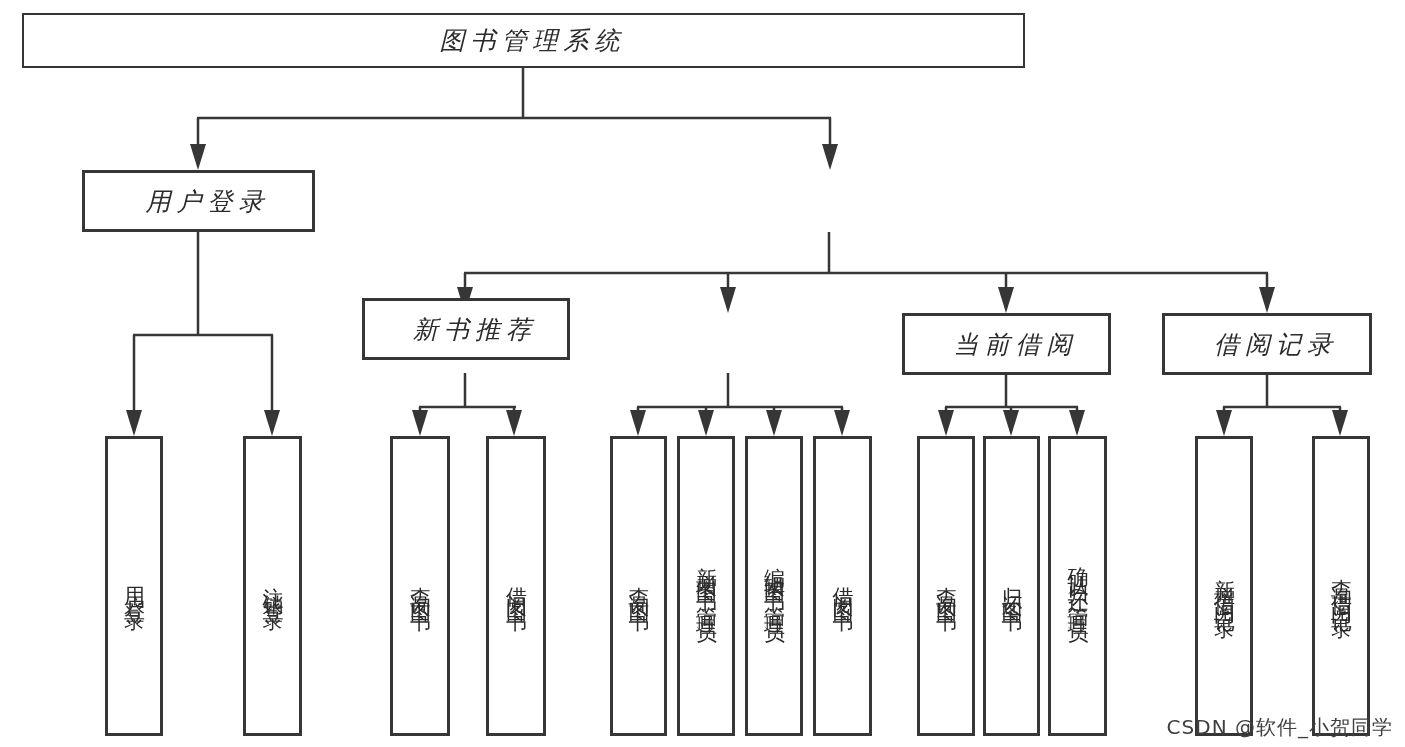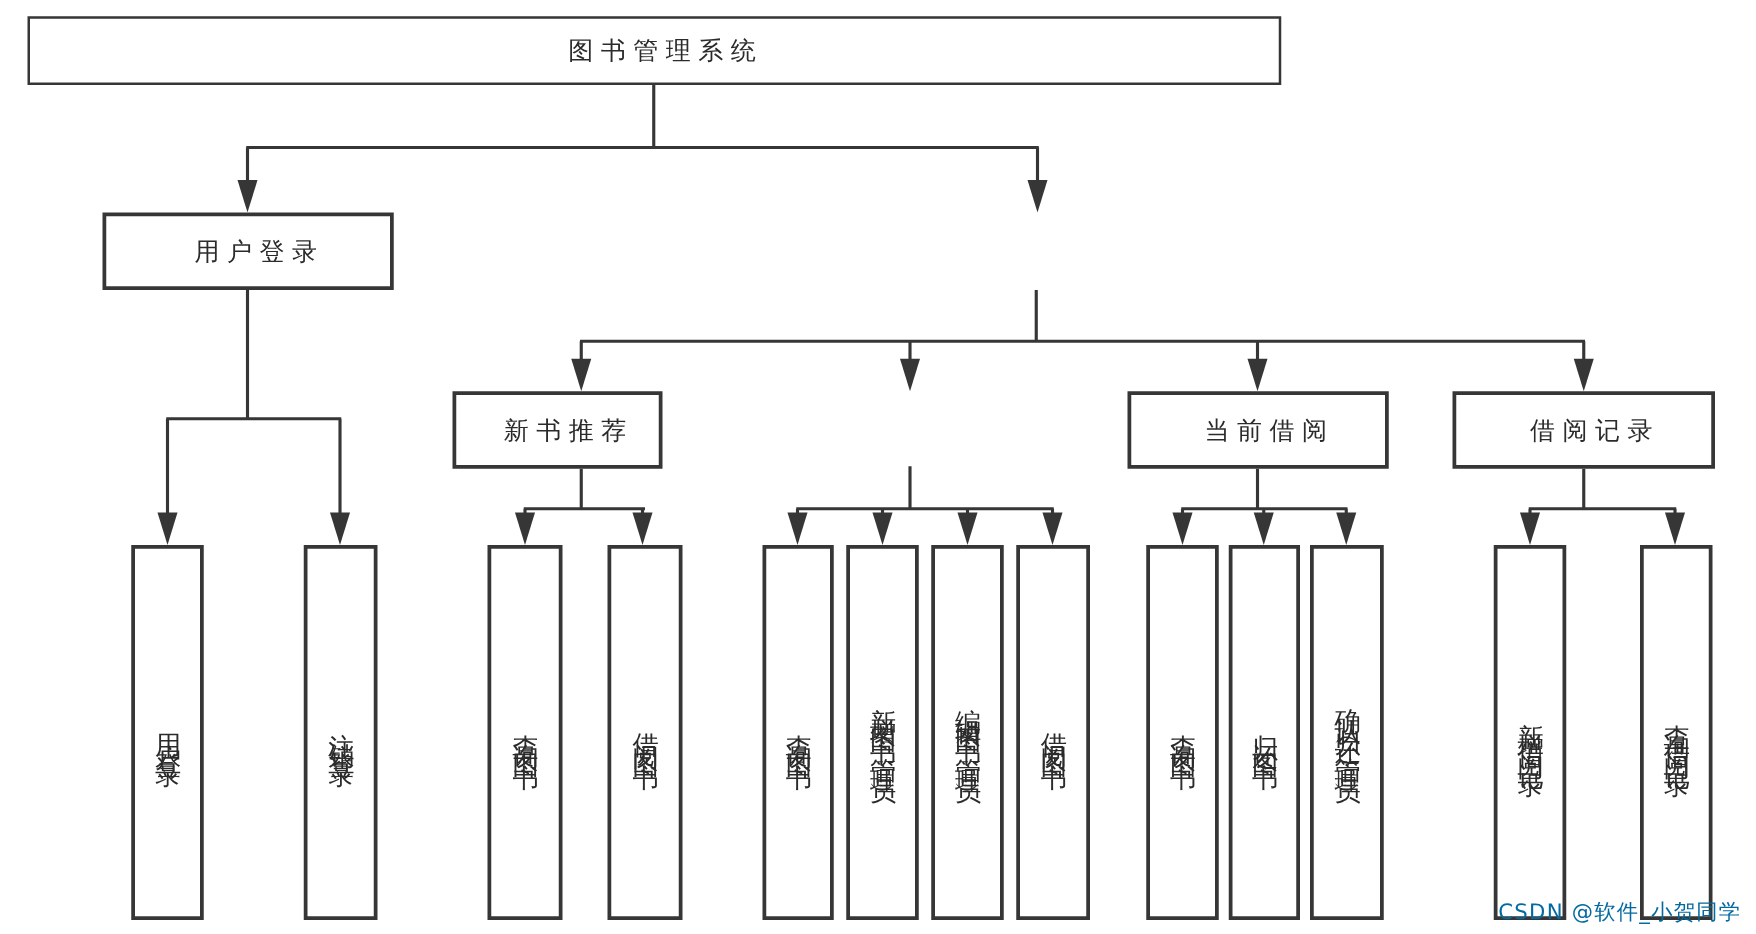--- a/index.html
+++ b/index.html
@@ -16,41 +16,42 @@
     position:absolute;
     box-sizing:border-box;
     background:#ffffff;
     border:3px solid #363636;
     display:flex;
     align-items:center;
     justify-content:center;
     z-index:2;
   }
   .h-box{
-    font-size:20px;
+    font-size:25px;
     letter-spacing:6px;
     padding-left:18px;   
     white-space:nowrap;
+    font-style:italic;
   }
   .root-box{border-width:2.5px;}
   .v-box{
     writing-mode:vertical-lr;
     -webkit-writing-mode:vertical-lr;
     font-size:21px;
     letter-spacing:8px;
     line-height:1;
     text-align:center;
   }
   .watermark{
     position:absolute;
     right:12px;
     bottom:6px;
-    font-size:17px;
+    font-size:20px;
     letter-spacing:1px;
-    color:#0369a1;
+    color:#404040;
     z-index:5;
     white-space:nowrap;
   }
 </style>
 </head>
 <body>
 
 <div class="canvas">
 
   <svg class="connectors" width="1405" height="747" viewBox="0 0 1405 747">
@@ -83,21 +84,21 @@
       <polygon points="1069,410 1085,410 1077,436"></polygon>
       <polygon points="1216,410 1232,410 1224,436"></polygon>
       <polygon points="1332,410 1348,410 1340,436"></polygon>
     </g>
   </svg>
 
   <div class="box h-box root-box" style="left:22px;top:13px;width:1003px;height:55px;">图书管理系统</div>
 
   <div class="box h-box" style="left:82px;top:170px;width:233px;height:62px;">用户登录</div>
 
-  <div class="box h-box" style="left:362px;top:313px;width:168px;height:62px;">新书推荐</div>
+  <div class="box h-box" style="left:362px;top:298px;width:208px;height:62px;">新书推荐</div>
   <div class="box h-box" style="left:902px;top:313px;width:209px;height:62px;">当前借阅</div>
   <div class="box h-box" style="left:1162px;top:313px;width:210px;height:62px;">借阅记录</div>
 
   <div class="box v-box" style="left:105px;top:436px;width:58px;height:300px;">用户登录</div>
   <div class="box v-box" style="left:243px;top:436px;width:59px;height:300px;">注销登录</div>
 
   <div class="box v-box" style="left:390px;top:436px;width:60px;height:300px;">查询图书</div>
   <div class="box v-box" style="left:486px;top:436px;width:60px;height:300px;">借阅图书</div>
 
   <div class="box v-box" style="left:610px;top:436px;width:57px;height:300px;">查询图书</div>

